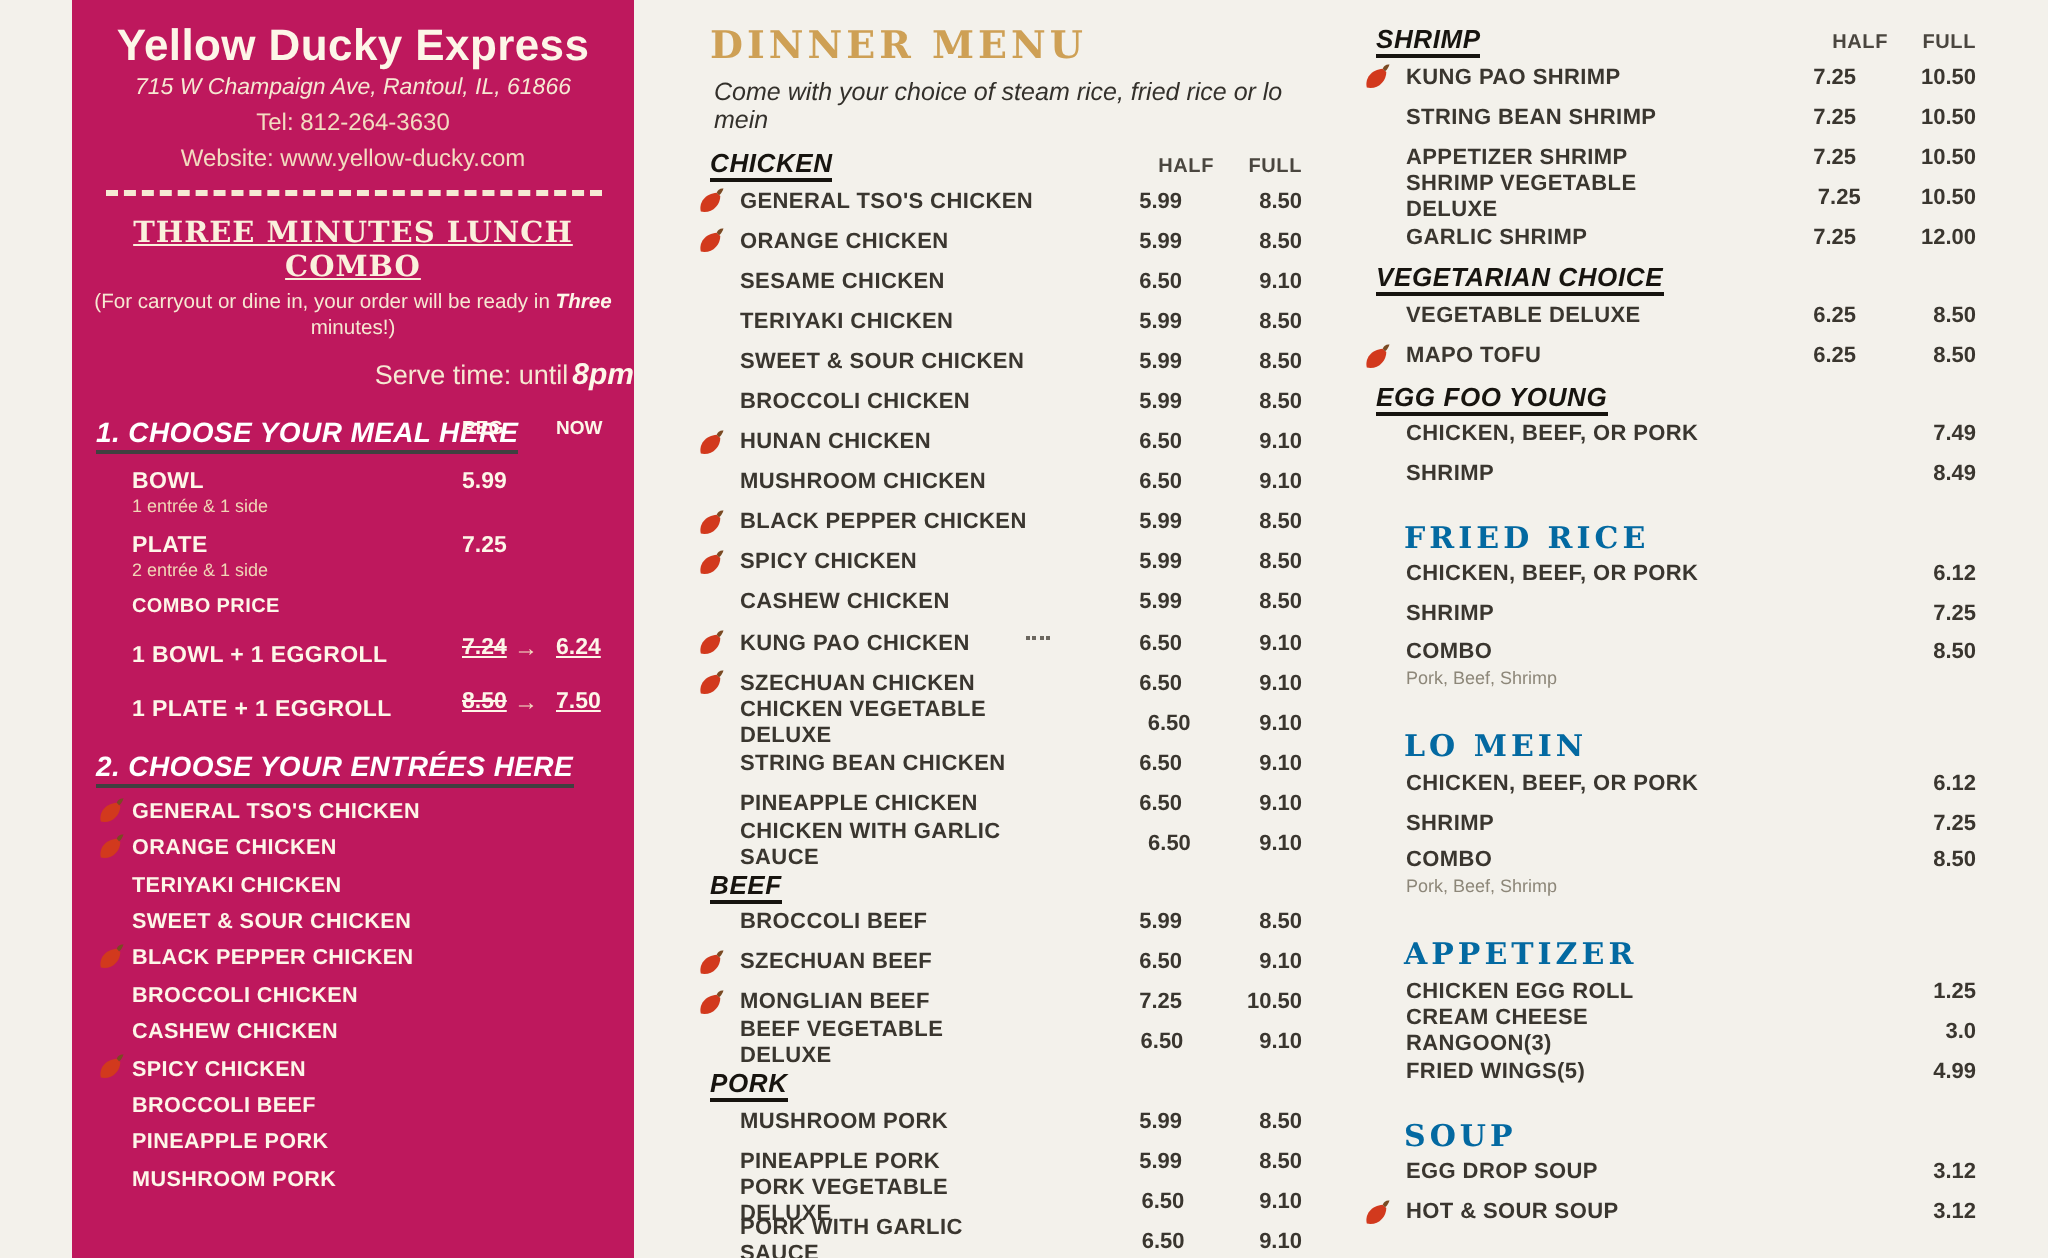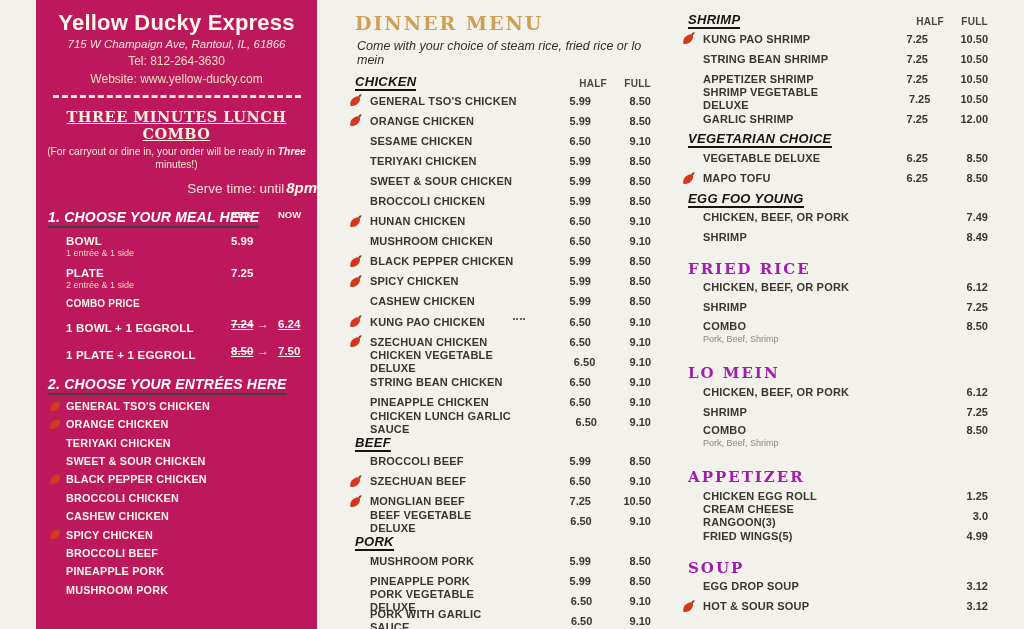--- a/index.html
+++ b/index.html
@@ -39,21 +39,21 @@
 
   
   .center-col{position:absolute;left:355px;top:12px;width:296px;}
   .right-col{position:absolute;left:688px;top:10px;width:300px;}
   .menu-title{font-family:"DejaVu Serif",serif;font-size:19px;font-weight:bold;letter-spacing:2px;color:#cea055;}
   .menu-sub{font-style:italic;font-size:12.5px;color:#33302b;margin:5px 0 7px 2px;}
 
   .sec-row{display:flex;align-items:flex-end;margin-top:2px;height:17px;}
   .sec-black{font-size:13px;font-weight:bold;font-style:italic;color:#17140f;border-bottom:2px solid #17140f;padding-bottom:1px;letter-spacing:.3px;line-height:13px;}
   .sec-row.gold{height:26px;margin-top:4px;}
-  .sec-gold{font-family:"DejaVu Serif",serif;font-size:15px;font-weight:bold;letter-spacing:2px;color:#a21caf;border-bottom:none;line-height:17px;}
+  .sec-gold{font-family:"DejaVu Serif",serif;font-size:15px;font-weight:bold;letter-spacing:2px;color:#0369a1;border-bottom:none;line-height:17px;margin-left:14px;}
   .colh{width:42px;text-align:right;font-size:10px;color:#4a463f;font-weight:bold;letter-spacing:.3px;line-height:14px;}
   .center-col .colh:last-child, .right-col .colh:last-child{width:44px;}
 
   .mrow{display:flex;align-items:center;height:20.1px;position:relative;padding-left:15px;gap:16px;}
   .mrow.tall{height:32px;align-items:flex-start;padding-top:2px;}
   .chili-slot{position:absolute;left:-7px;top:3px;width:16px;height:16px;}
   .mrow .chili-slot{top:2px;}
   .nmblk{min-width:0;}
   .iname{font-size:11px;font-weight:bold;color:#3a362f;letter-spacing:.2px;line-height:13px;}
   .inote{font-size:9px;color:#8d8779;margin-top:1px;}
@@ -328,21 +328,21 @@
         <div class="mrow">
           <div class="nmblk">
             <div class="iname">PINEAPPLE CHICKEN</div>
           </div>
           <span class="sp"></span>
           <span class="half">6.50</span>
           <span class="full">9.10</span>
         </div>
         <div class="mrow">
           <div class="nmblk">
-            <div class="iname">CHICKEN LUNCH GARLIC SAUCE</div>
+            <div class="iname">CHICKEN WITH GARLIC SAUCE</div>
           </div>
           <span class="sp"></span>
           <span class="half">6.50</span>
           <span class="full">9.10</span>
         </div>
         <div class="sec-row">
           <span class="sec-black">BEEF</span>
           <span class="sp"></span>
         </div>
         <div class="mrow">

